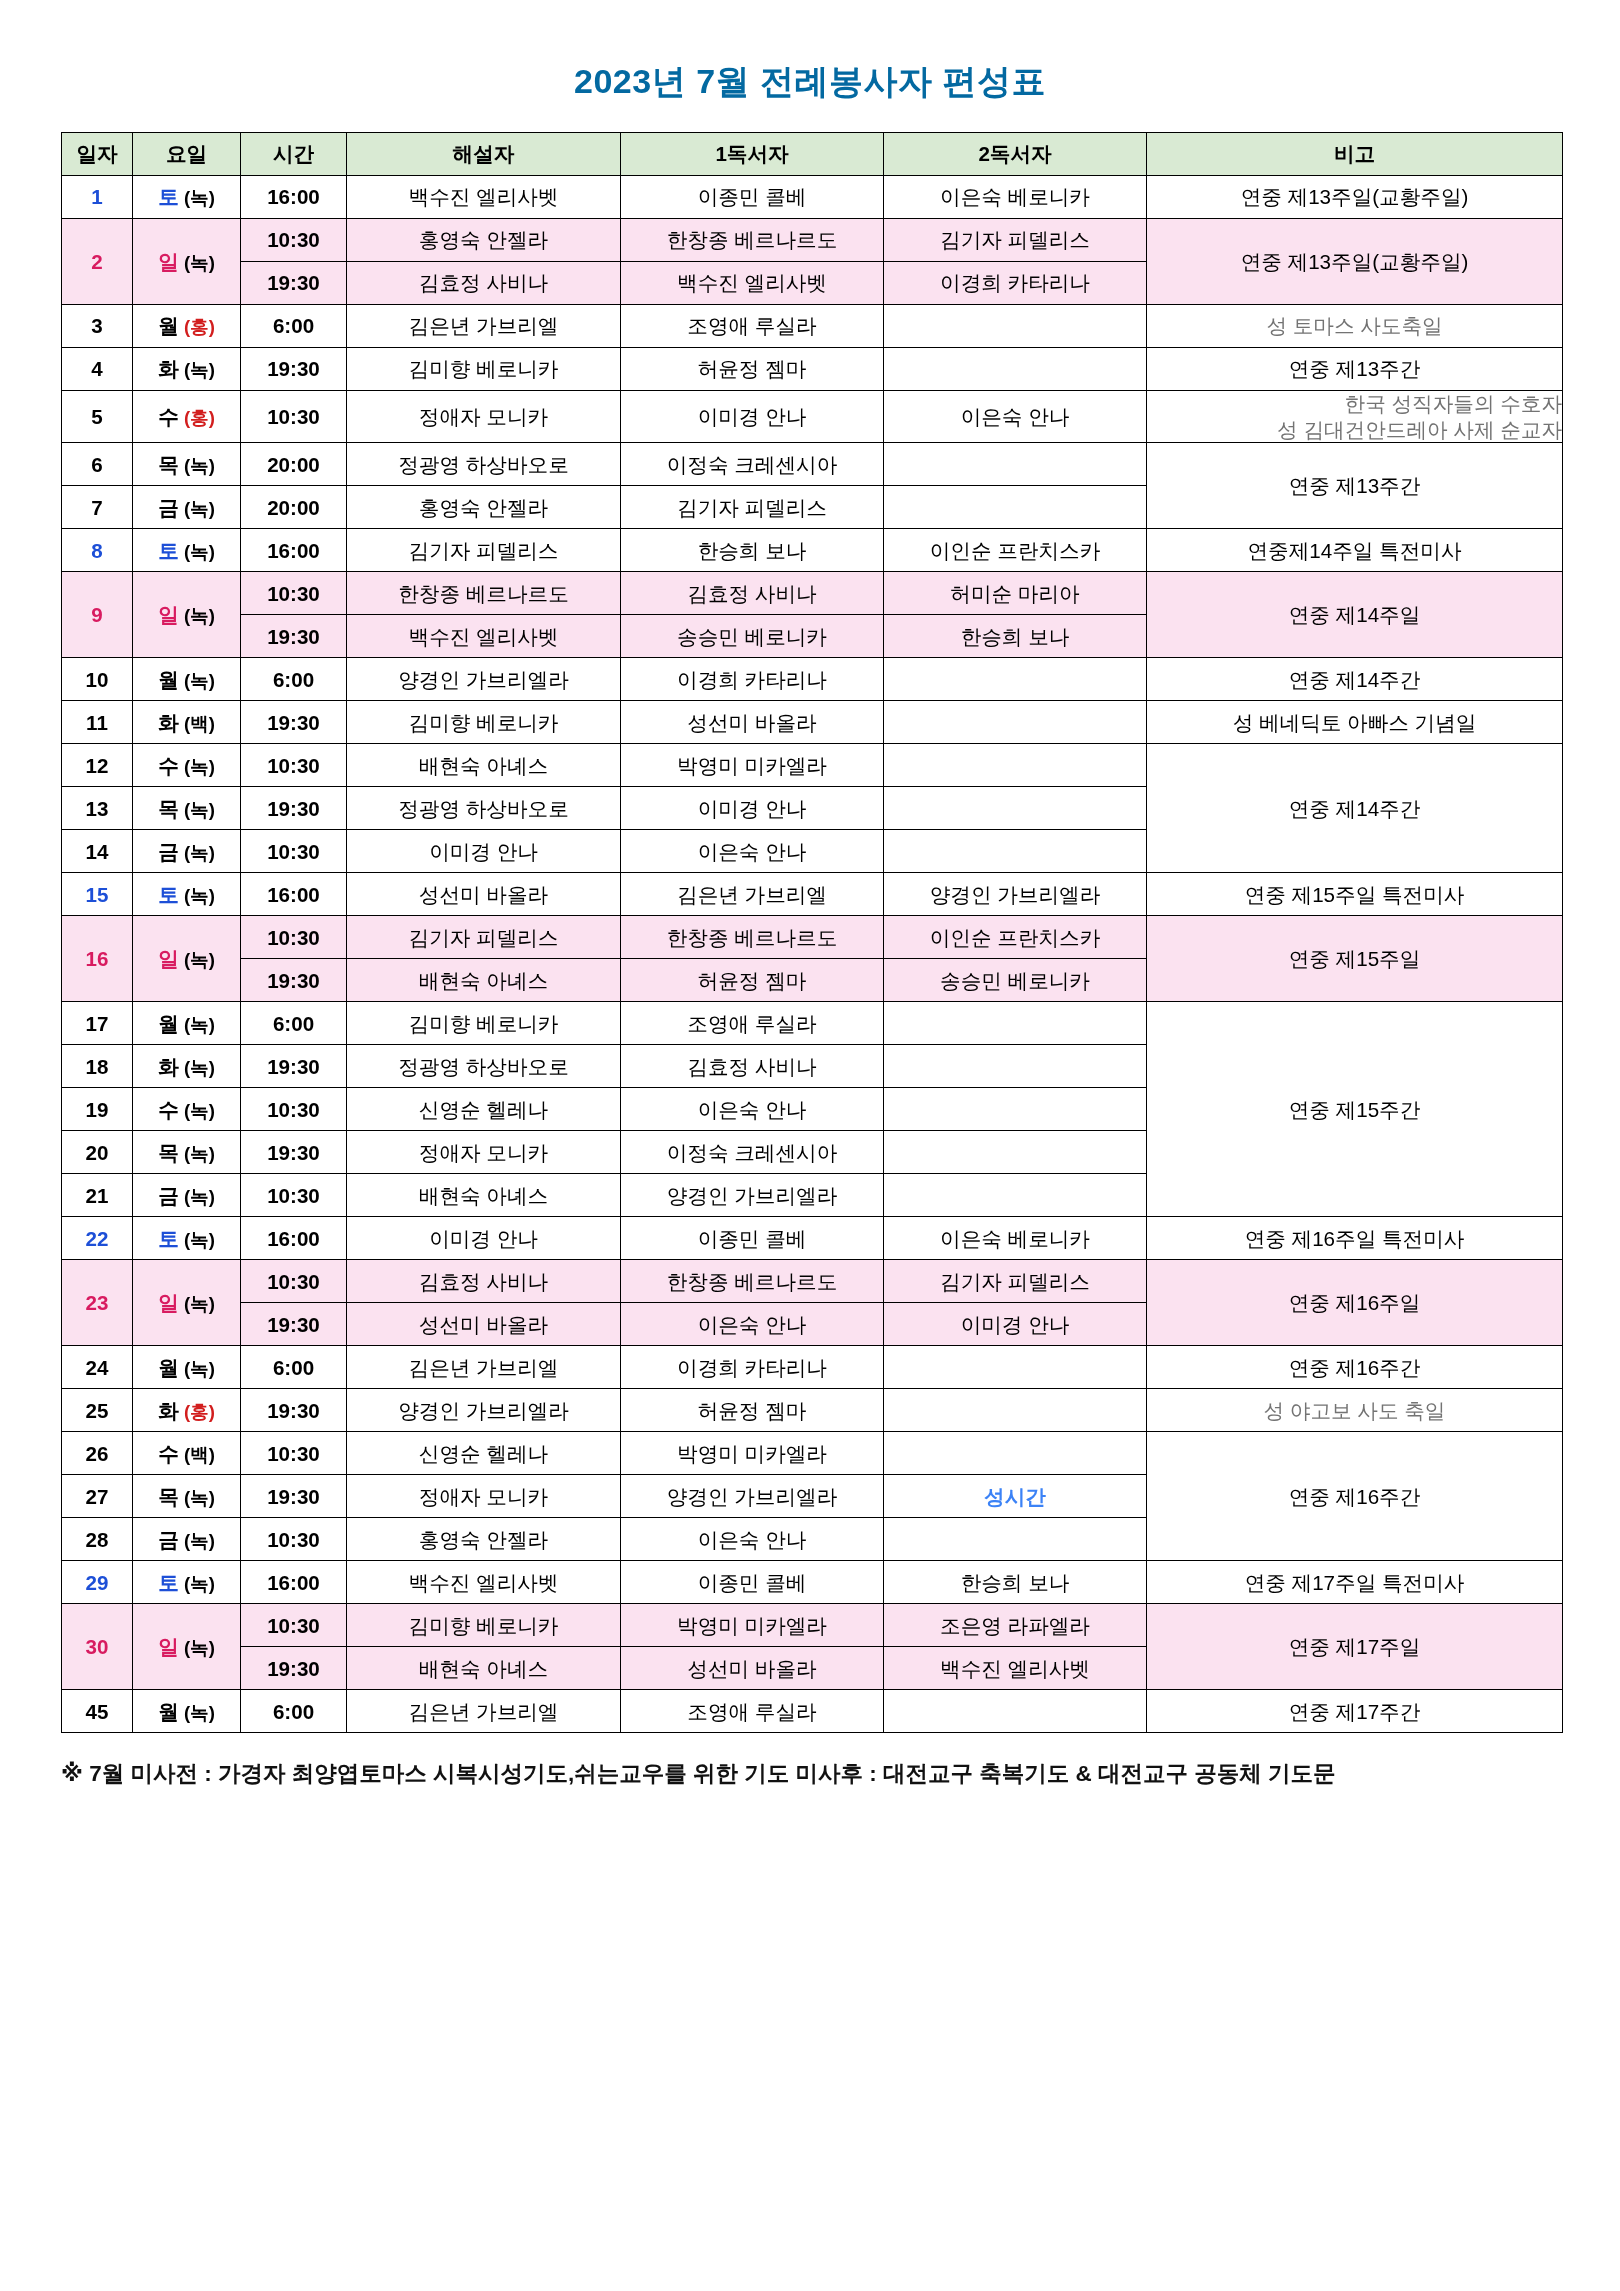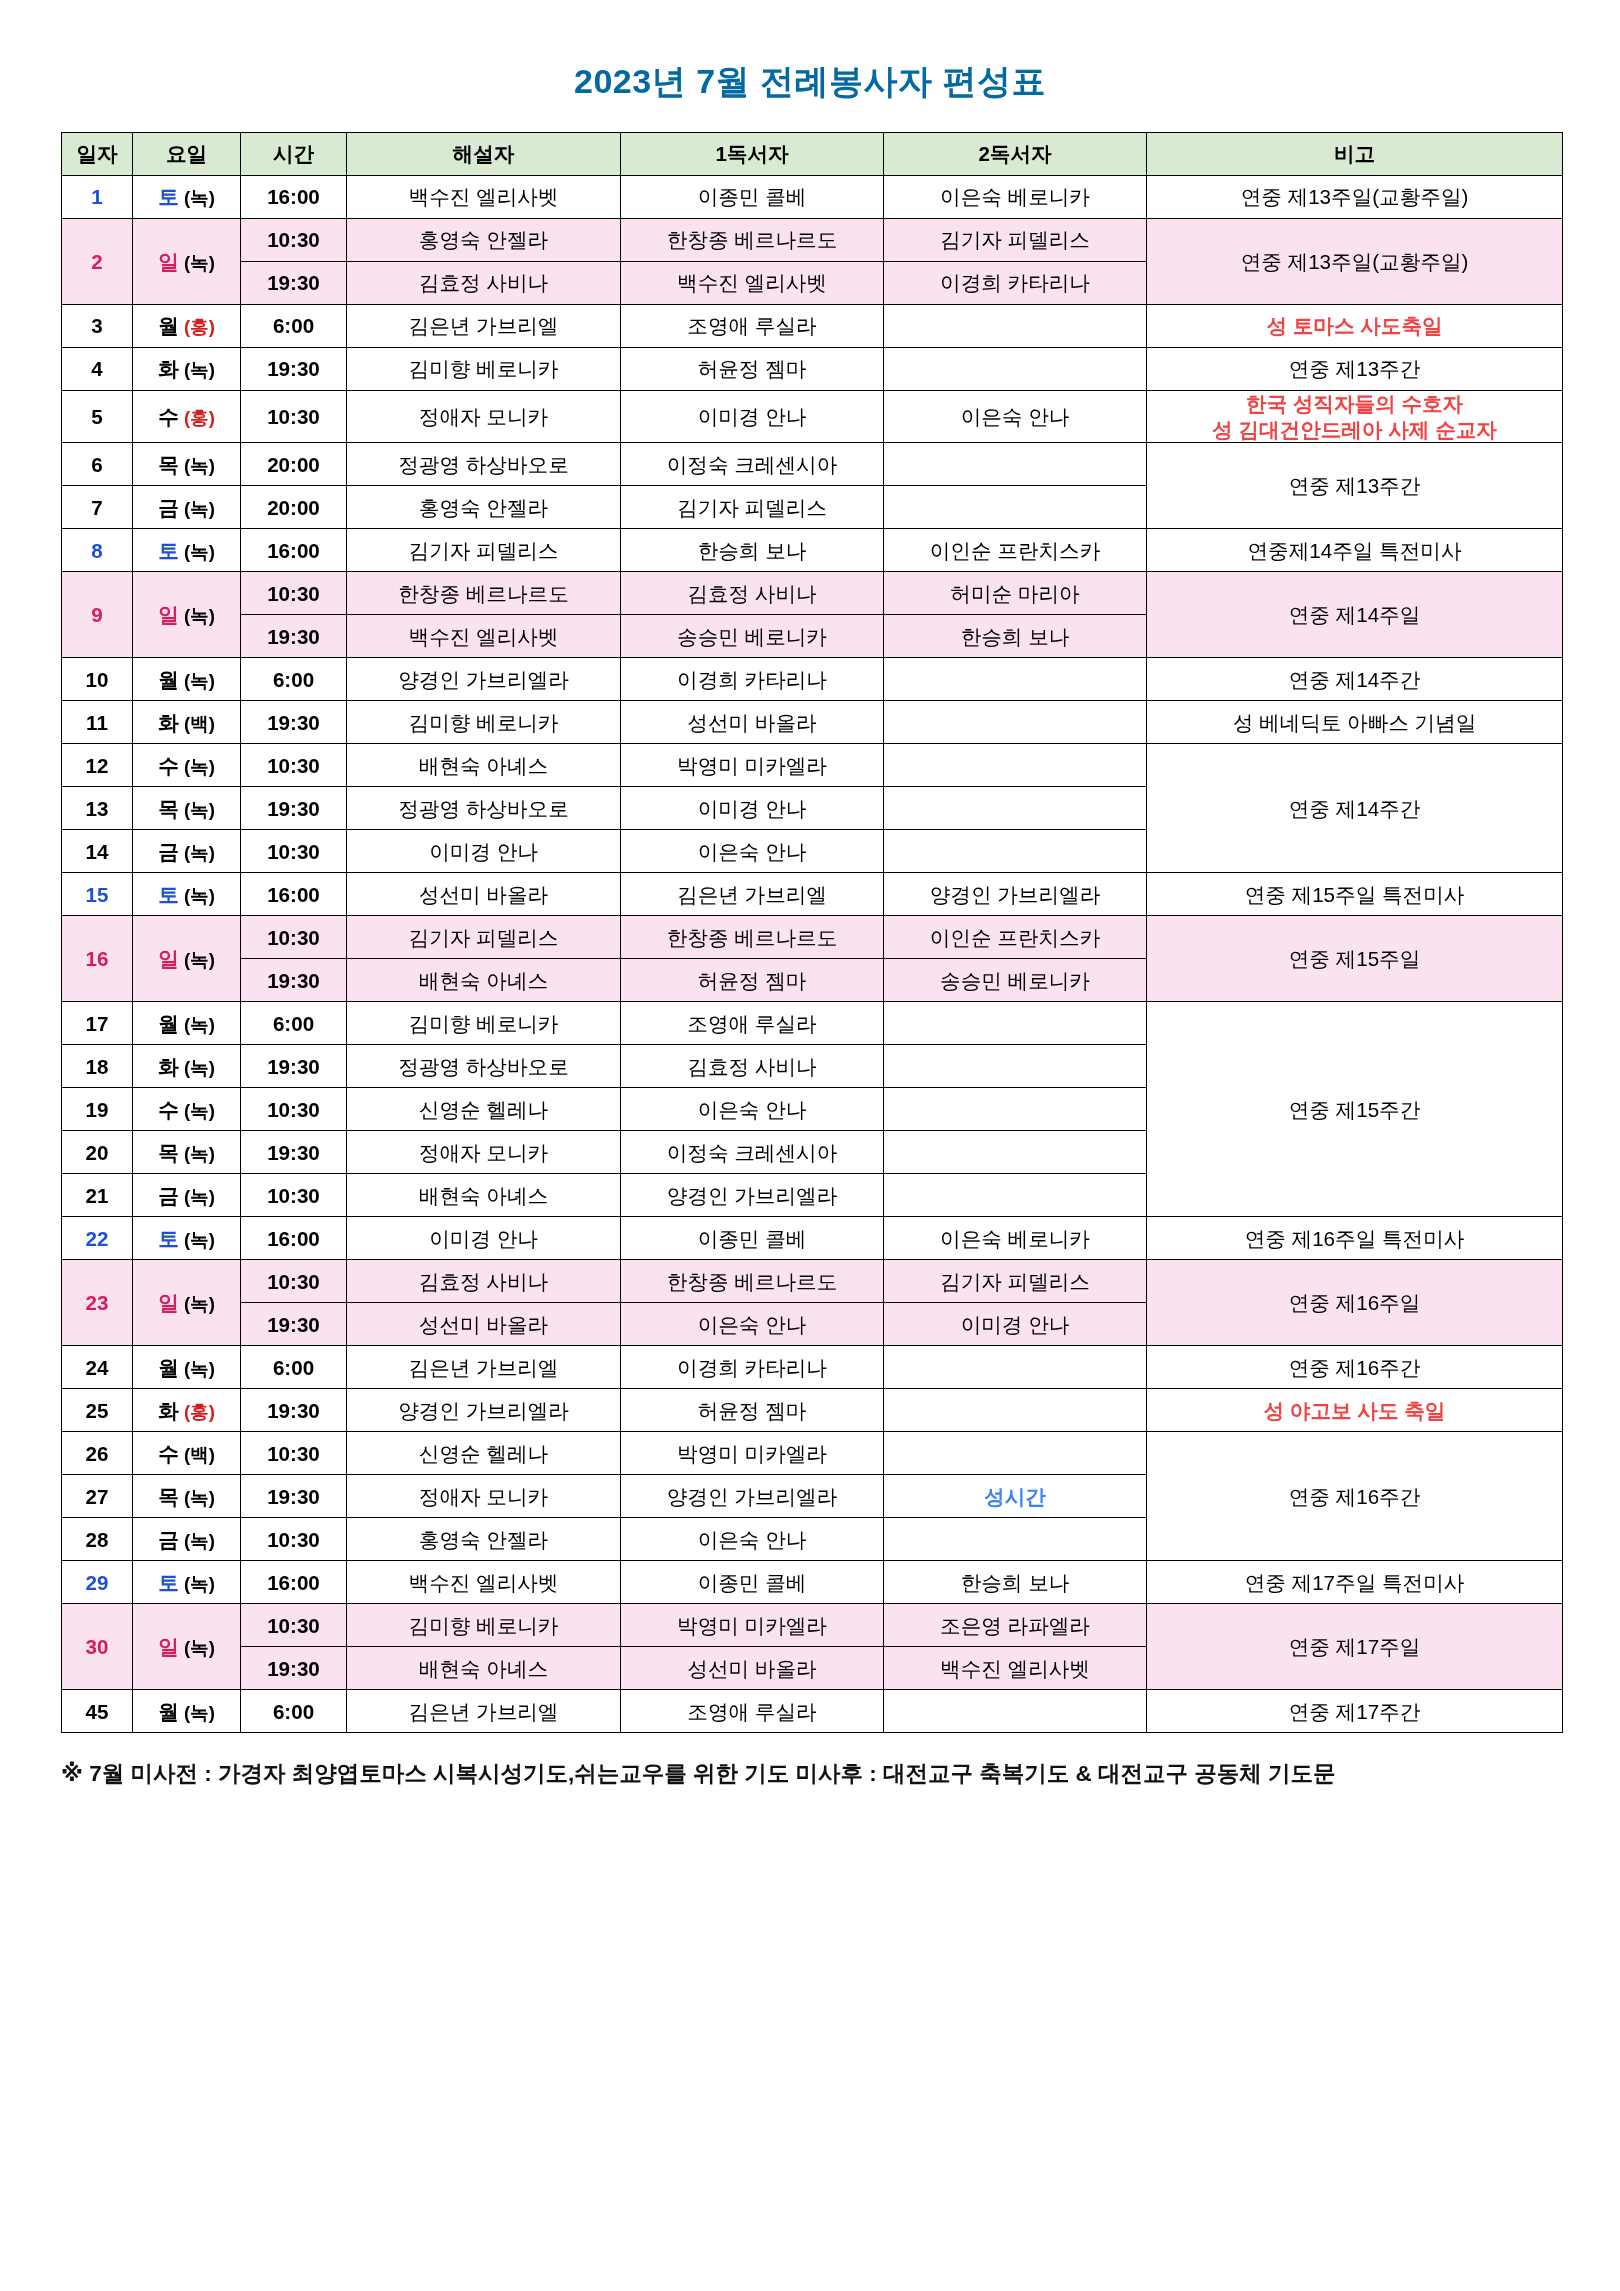--- a/index.html
+++ b/index.html
@@ -70,22 +70,22 @@
 
   .sat { color: #1d4fd7; }
   .sun { color: #d81b60; }
   .daymark { font-size: 18.6px; font-weight: bold; }
   .daymark.green { color: #000; }
   .daymark.redm { color: #d21e1e; }
 
   tr.sunrow td { background: #fbe2f0; }
   tr.sunrow td.name { font-weight: normal; }
 
-  td.note.red-note { color: #ef4444; font-weight: bold; }
-  td.note .two-line { line-height: 1.25; }
+  td.note.red-note { color: #737373; font-weight: normal; }
+  td.note .two-line { line-height: 1.25; text-align: right; }
   td.holy { color: #3b82f6; font-weight: bold; font-size: 21.6px; }
 
   .footnotes {
     width: 1500px;
     margin: 15.7px auto 0 auto;
     font-size: 22.5px;
     line-height: 1.9;
     font-weight: bold;
     color: #111;
   }

